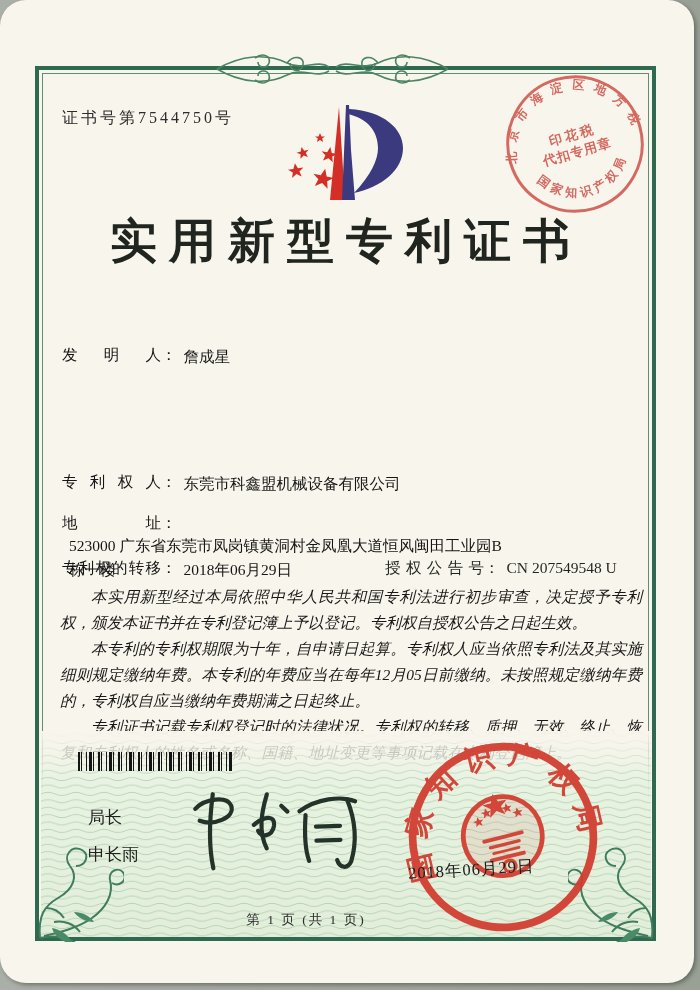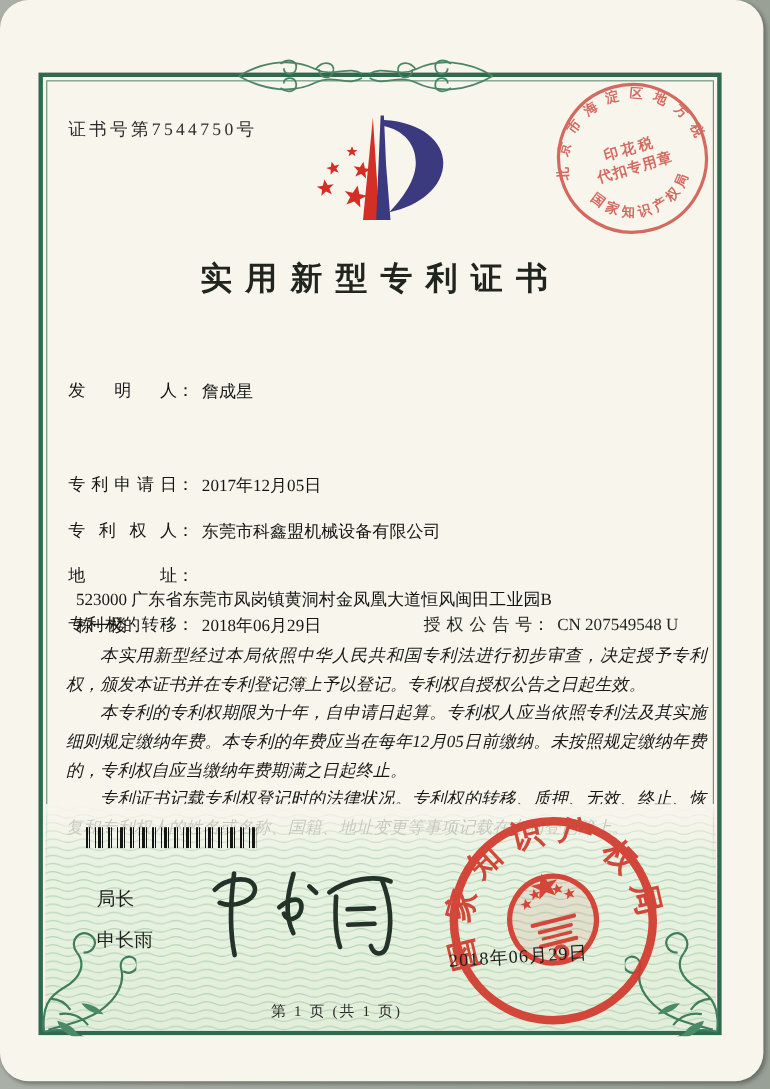--- a/index.html
+++ b/index.html
@@ -27,22 +27,22 @@
     border:1.5px solid #5e8f72;
   }
   
   .cert-no {
     position:absolute; left:62px; top:108px;
     font-size:16px; letter-spacing:3px; color:#2c2c2c;
   }
   
   .title {
     position:absolute; left:40px; width:612px; top:210px;
-    text-align:center; font-size:29px; font-weight:bold;
-    letter-spacing:12px; color:#20261f;margin-top:24px;
+    text-align:center; font-size:47px; font-weight:bold;
+    letter-spacing:12px; color:#20261f;
   }
   
   .row { position:absolute; left:62px; font-size:15.5px; color:#151515; width:560px; }
   .row .lbl {
     display:inline-block; width:99px; vertical-align:top;
     text-align:justify; text-align-last:justify;
   }
   .row .colon { display:inline-block; vertical-align:top; }
   .row .val { display:inline-block; vertical-align:top; margin-left:7px; max-width:445px; line-height:1.55; }
   .r1{top:297px}.r2{top:345px}.r3{top:388px}.r4{top:430px}
@@ -161,23 +161,20 @@
       </text>
       <text x="75" y="70" text-anchor="middle" font-size="13.5" letter-spacing="3" font-weight="bold">印花税</text>
       <text x="75" y="88" text-anchor="middle" font-size="13.5" letter-spacing="1" font-weight="bold">代扣专用章</text>
     </g>
   </svg>
 
   <div class="title">实用新型专利证书</div>
 
   <div class="row r2">
     <span class="lbl">发明人</span><span class="colon">：</span><span class="val">詹成星</span>
-  </div>
-  <div class="row r4">
-    <span class="lbl">专利申请日</span><span class="colon">：</span><span class="val">2017年12月05日</span>
   </div>
   <div class="row r5">
     <span class="lbl">专利权人</span><span class="colon">：</span><span class="val">东莞市科鑫盟机械设备有限公司</span>
   </div>
   <div class="row r6">
     <span class="lbl">地址</span><span class="colon">：</span><span class="val">523000 广东省东莞市凤岗镇黄洞村金凤凰大道恒风闽田工业园B栋一楼</span>
   </div>
   <div class="row r7">
     <span class="lbl">专利权的转移</span><span class="colon">：</span><span class="val">2018年06月29日</span>
   </div>

